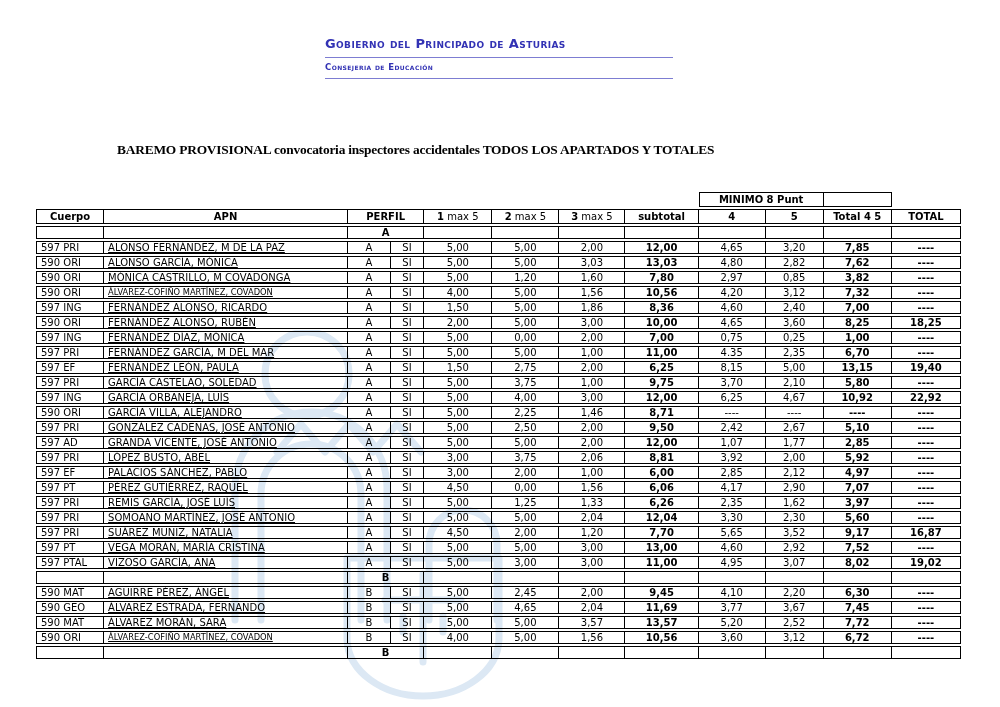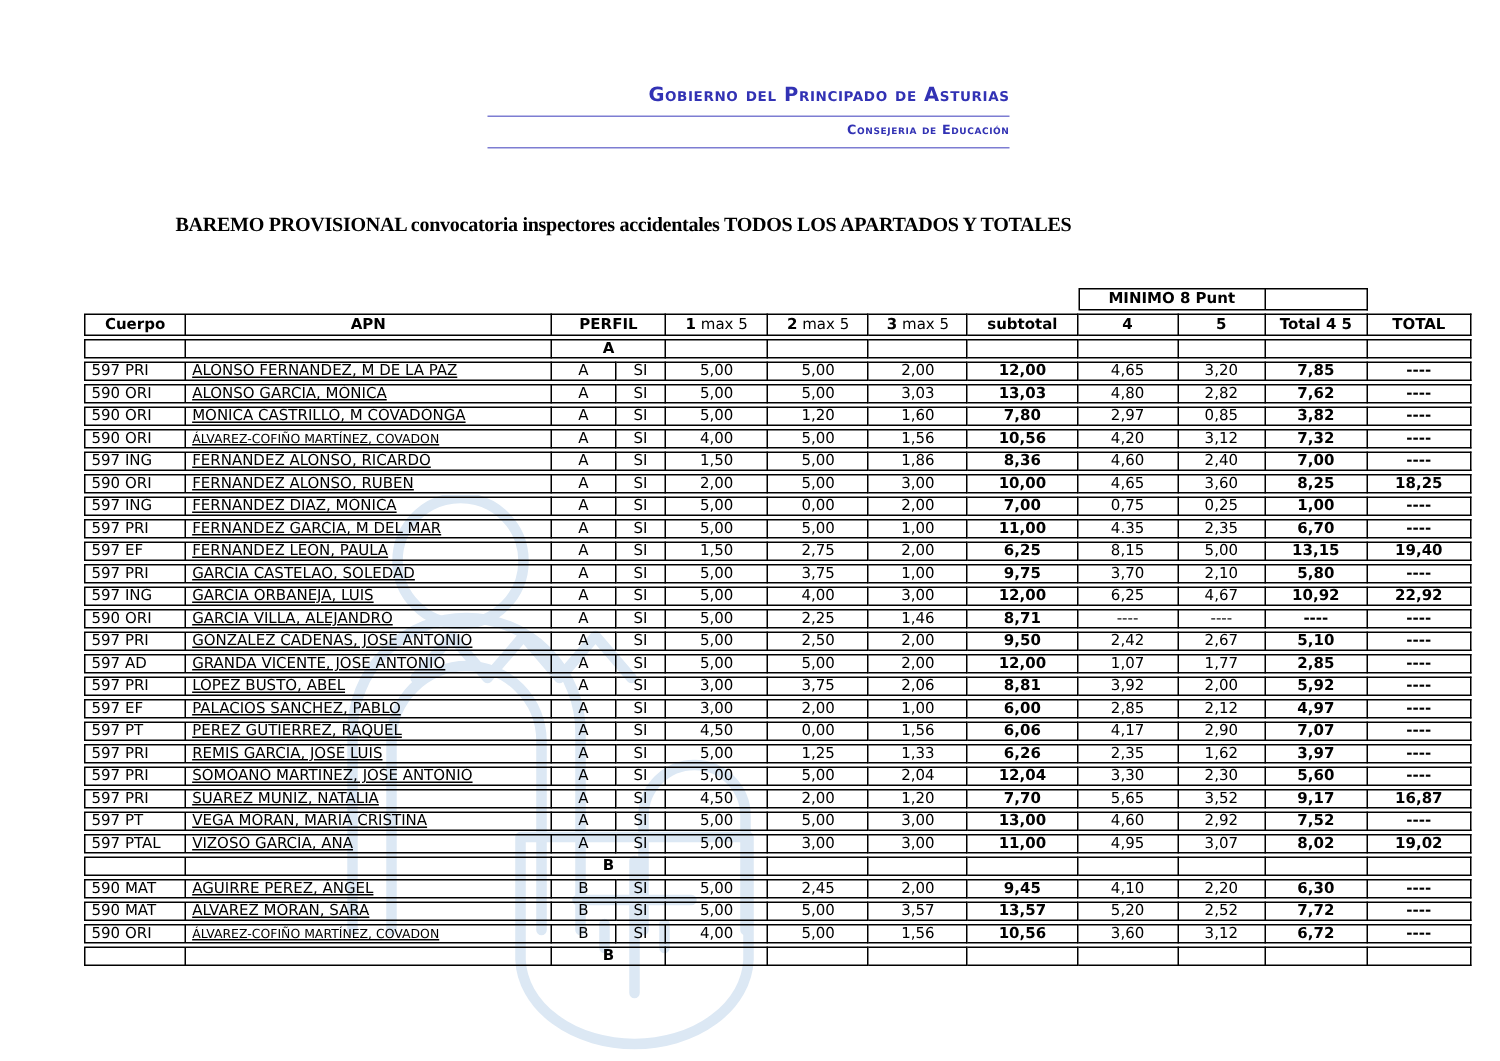--- a/index.html
+++ b/index.html
@@ -1,34 +1,34 @@
 <!DOCTYPE html>
 <html><head>
 <meta charset="utf-8">
 <style>
   html,body{margin:0;padding:0;}
   body{
     width:1000px;height:707px;position:relative;background:#ffffff;
     font-family:"DejaVu Sans",sans-serif;color:#000;overflow:hidden;
   }
   
-  .letterhead{position:absolute;left:325px;top:56px;width:348px;text-align:right;color:#3232b4;z-index:3;}
+  .letterhead{position:absolute;left:325px;top:36px;width:348px;text-align:left;color:#3232b4;z-index:3;}
   .gov{font-variant:small-caps;font-weight:600;font-size:13px;letter-spacing:.4px;}
   .rule{border:none;border-top:1px solid #7d7dd2;margin:6px 0 0 0;}
   .dept{font-variant:small-caps;font-weight:600;font-size:8.5px;margin-top:4px;letter-spacing:.4px;}
   
   .doc-title{
     position:absolute;left:117px;top:142px;width:810px;z-index:3;
     font-family:Liberation Serif, serif;font-weight:bold;font-size:13.4px;letter-spacing:-.2px;white-space:nowrap;
   }
   
   .watermark{position:absolute;left:215px;top:330px;z-index:1;}
   
   table.baremo{
-    position:absolute;left:56px;top:190px;width:925px;z-index:2;
+    position:absolute;left:36px;top:190px;width:925px;z-index:2;
     border-collapse:separate;border-spacing:0 2px;table-layout:fixed;
     font-size:10px;
   }
   td{
     height:11px;line-height:11px;padding:0 2px;background:transparent;
     border-top:1px solid #000;border-bottom:1px solid #000;border-right:1px solid #000;
     overflow:hidden;white-space:nowrap;
   }
   td.first{border-left:1px solid #000;}
   td.nb{border:none;}
@@ -439,20 +439,34 @@
         <td class="center">5,00</td>
         <td class="center">2,45</td>
         <td class="center">2,00</td>
         <td class="center bold">9,45</td>
         <td class="center">4,10</td>
         <td class="center">2,20</td>
         <td class="center bold">6,30</td>
         <td class="center bold">----</td>
       </tr>
       <tr>
+        <td class="left c-cuerpo first">590 GEO</td>
+        <td class="left apn">ÁLVAREZ ESTRADA, FERNANDO</td>
+        <td class="center">B</td>
+        <td class="center">SI</td>
+        <td class="center">5,00</td>
+        <td class="center">4,65</td>
+        <td class="center">2,04</td>
+        <td class="center bold">11,69</td>
+        <td class="center">3,77</td>
+        <td class="center">3,67</td>
+        <td class="center bold">7,45</td>
+        <td class="center bold">----</td>
+      </tr>
+      <tr>
         <td class="left c-cuerpo first">590 MAT</td>
         <td class="left apn">ÁLVAREZ MORÁN, SARA</td>
         <td class="center">B</td>
         <td class="center">SI</td>
         <td class="center">5,00</td>
         <td class="center">5,00</td>
         <td class="center">3,57</td>
         <td class="center bold">13,57</td>
         <td class="center">5,20</td>
         <td class="center">2,52</td>

